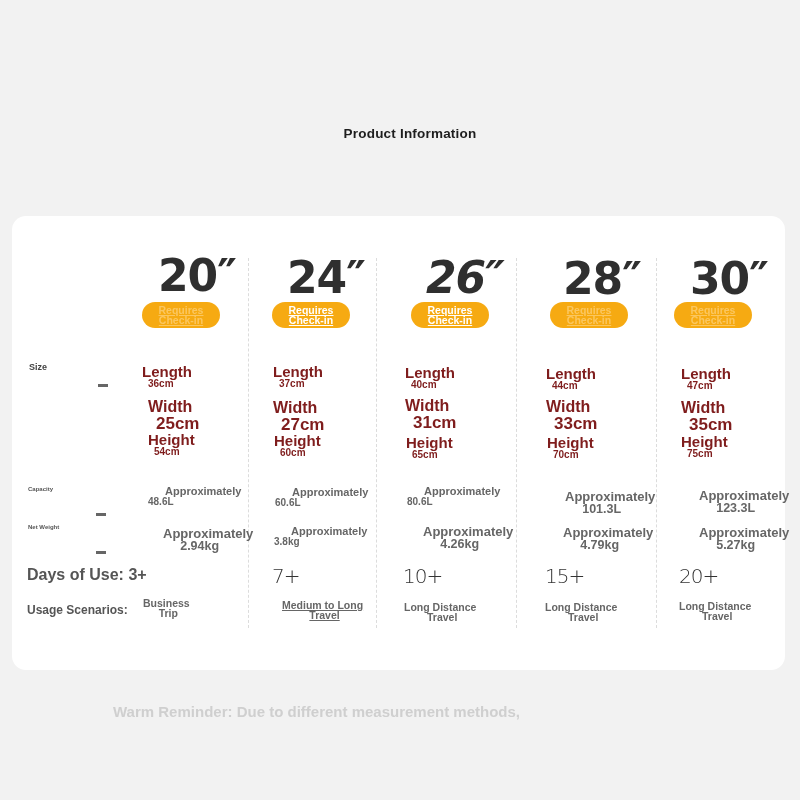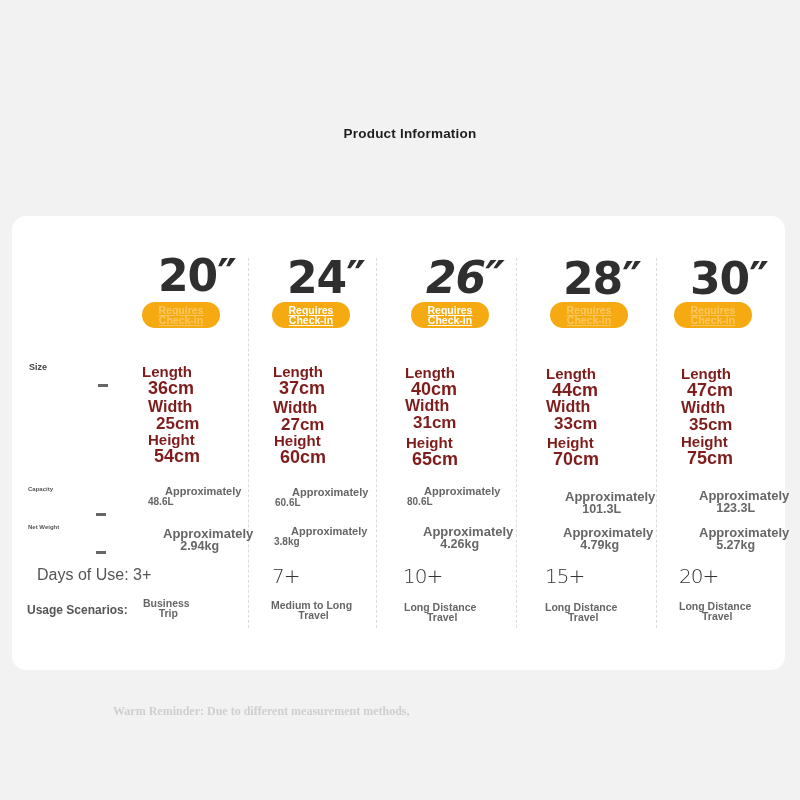--- a/index.html
+++ b/index.html
@@ -19,44 +19,44 @@
       font-family: "DejaVu Sans", sans-serif; letter-spacing: -1px; line-height: 1; }
 
     .badge { position: absolute; height: 26px; border-radius: 13px; background: #f6aa12;
       color: #fff; font-size: 10.5px; font-weight: bold; line-height: 10px;
       padding-top: 3px; text-align: center; }
     .badge span { display: block; text-decoration: underline; }
     .badge.faded span { color: #fbc760; }
 
     .dim { position: absolute; font-weight: bold; color: #7f1d1d; line-height: 1; }
     .dim .lab { display: block; font-size: 15px; }
-    .dim .val { display: block; font-size: 18px; padding-left: 6px; }
+    .dim .val { display: block; font-size: 10px; padding-left: 6px; }
     .dim.w .lab { font-size: 16px; }
     .dim.w .val { font-size: 17px; padding-left: 8px; }
 
     .approx { position: absolute; font-weight: bold; color: #666; line-height: 1; }
     .approx .lab { display: block; font-size: 11px; margin-left: 20px; }
     .approx .val { display: block; font-size: 10px; padding-left: 3px; }
     .approx.big .lab { font-size: 13px; }
     .approx.big .val { font-size: 12.5px; text-align: center; }
 
     .days { position: absolute; font-size: 20px; color: #333; font-family: "DejaVu Sans", sans-serif;
       font-weight: 300; letter-spacing: -1px; }
     .scen { position: absolute; font-weight: bold; color: #666; font-size: 10.5px; line-height: 10px; }
     .scen .l2 { display: block; padding-left: 4px; text-align: center; }
 
     .row-label { position: absolute; font-weight: bold; color: #444; }
     .tiny { font-size: 6px; color: #555; }
     .dash { position: absolute; width: 10px; height: 3px; background: #666; }
 
-    .days-label { position: absolute; left: 27px; top: 566px; font-size: 16px; font-weight: normal; color: #555; margin-left: 10px; }
+    .days-label { position: absolute; left: 27px; top: 566px; font-size: 16px; font-weight: bold; color: #555; }
     .scen-label { position: absolute; left: 27px; top: 603px; font-size: 12px; font-weight: bold; color: #555; }
 
-    .reminder { position: absolute; left: 113px; top: 706px; font-size: 12px; font-weight: bold;
-      color: #cfcfcf; line-height: 11px; font-family: Liberation Serif, serif; }
+    .reminder { position: absolute; left: 113px; top: 706px; font-size: 15px; font-weight: bold;
+      color: #cfcfcf; line-height: 11px; }
     .reminder .l2 { display: block; padding-left: 4px; }
   </style>
 </head>
 <body>
 
 <div class="title">Product Information</div>
 
 <div class="card"></div>
 
 <div class="sep" style="left:248px"></div>
@@ -127,21 +127,21 @@
   </div>
   <div class="approx" style="left:272px;top:487px;">
     <span class="lab">Approximately</span>
       <span class="val">60.6L</span>
   </div>
   <div class="approx" style="left:271px;top:526px;">
     <span class="lab">Approximately</span>
       <span class="val">3.8kg</span>
   </div>
   <div class="days" style="left:272px;top:564px;">7+</div>
-  <div class="scen" style="left:271px;top:600px;">
+  <div class="scen" style="left:282px;top:600px;text-decoration:underline;">
     <span>Medium to Long</span><span class="l2">Travel</span>
   </div>
 </div>
 
 <div>
   <div class="size-num" style="left:426px;top:256px;font-style:italic;">26″</div>
   <div class="badge" style="left:411px;top:302px;width:78px;">
     <span>Requires</span>
       <span>Check-in</span>
   </div>

